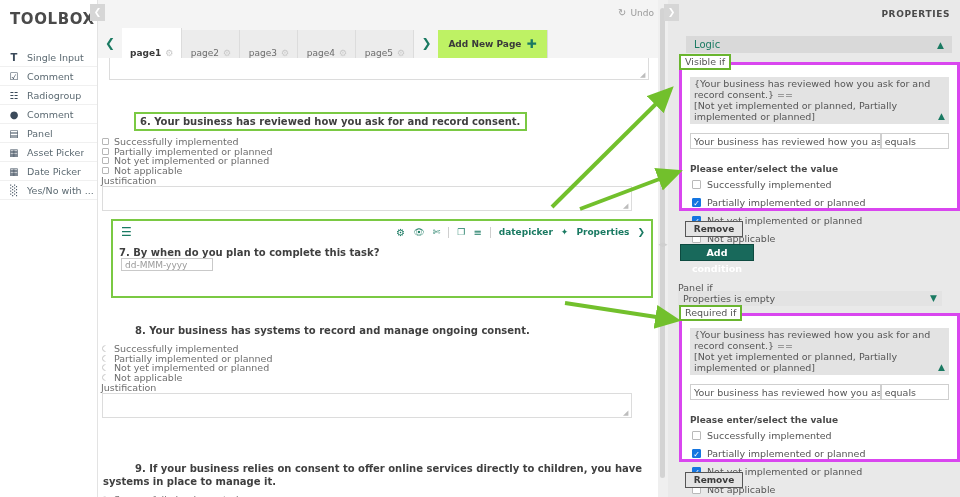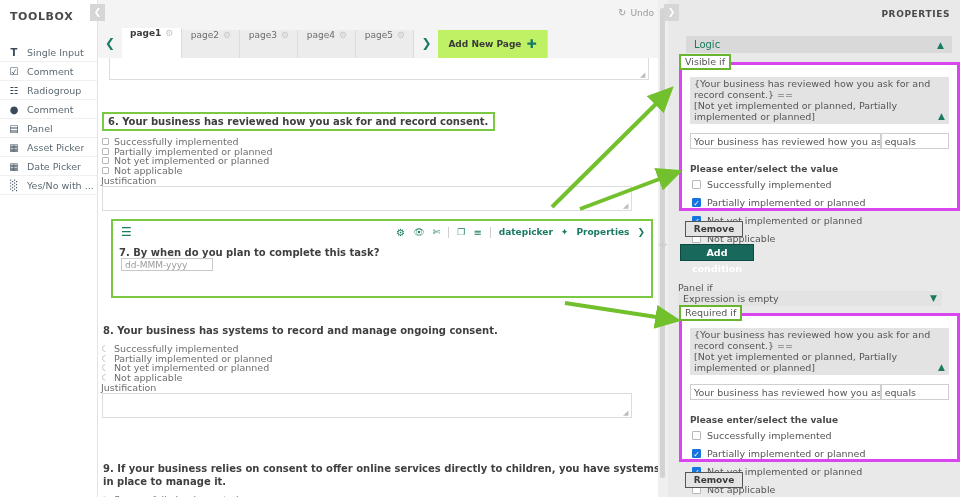--- a/index.html
+++ b/index.html
@@ -11,21 +11,21 @@
     position:relative;
   }
 
   
   #toolbox {
     position:absolute; left:0; top:0; width:98px; height:497px;
     background:#ffffff; border-right:1px solid #e3e3e3;
     z-index:5;
   }
   #toolbox .tb-title {
-    font-size:11px; font-weight:bold; color:#4a4a4a;
+    font-size:15px; font-weight:bold; color:#4a4a4a;
     letter-spacing:.6px; padding:10px 0 0 10px;
   }
   .tb-collapse {
     position:absolute; right:-8px; top:4px; width:15px; height:17px;
     background:#d6d6d6; color:#ffffff; font-size:9px;
     text-align:center; line-height:17px; cursor:pointer;
   }
   #tb-list { margin-top:20px; }
   .tb-item {
     display:flex; align-items:center; height:19px;
@@ -56,21 +56,21 @@
     display:flex; align-items:flex-end;
   }
   .tab-arrow {
     width:24px; height:30px; display:flex; align-items:center;
     justify-content:center; color:#1a7a62; font-size:12px;
     font-weight:bold; cursor:pointer;
   }
   .ptab {
     height:28px; min-width:58px; padding:0 8px;
     background:#ececec; border-right:1px solid #dcdcdc;
-    display:flex; align-items:flex-start; justify-content:center; gap:4px;
+    display:flex; align-items:flex-end; justify-content:center; gap:4px;
     font-size:9px; color:#6c6c6c; cursor:pointer;
   }
   .ptab.active { background:#ffffff; color:#3a3a3a; font-weight:bold; height:30px;}
   .ptab .gear { color:#c9c9c9; font-size:9px; }
   .addpage {
     height:28px; padding:0 10px; background:#bef264;
     display:flex; align-items:center; gap:5px;
     font-size:9px; font-weight:bold; color:#3a3a3a; cursor:pointer;
     border-right:1px solid #dcdcdc;
   }
@@ -81,21 +81,21 @@
     background:#ffffff;
   }
   .top-textarea {
     position:absolute; left:11px; top:0; width:540px; height:22px;
     border:1px solid #dcdcdc; background:#fff; border-top:none;
   }
   .ta-grip { position:absolute; right:1px; bottom:0px; width:7px; height:7px;
     color:#bdbdbd; font-size:7px; line-height:7px; }
 
   .qblock { position:absolute; left:0; width:564px; }
-  .qtitle { font-size:10px; font-weight:bold; color:#3f3f3f; }
+  .qtitle { font-size:10px; font-weight:bold; color:#3f3f3f;margin-left:32px; }
   .qtitle.boxed {
     display:inline-block; border:2px solid #7ac943; padding:2px 5px 2px 4px;
     background:#fff;
   }
   .opt-row { display:flex; align-items:center; gap:5px; height:9.5px; margin-left:4px;}
   .opt-box {
     width:7px; height:7px; border:1px solid #b6b6b6; background:#fff;
     flex:0 0 7px; border-radius:1px;
   }
   .opt-radio {
@@ -451,21 +451,21 @@
           <span class="cb-lab">Not applicable</span>
         </div>
       </div>
   </div>
   <div class="btn-remove" style="left:17px; top:221px;">Remove</div>
 
   <div class="btn-addcond" style="left:12px; top:244px;">Add condition</div>
   <div class="enable-lab" style="left:10px; top:282px;">Panel if</div>
   <div class="enable-sel" style="left:10px; top:291px;">
     <span class="ecaret2">▼</span>
-    <span>Expression is empty</span>
+    <span>Properties is empty</span>
   </div>
 
   <div class="cond-group" id="cond1" style="top:313px; height:149px;">
     <div class="cond-label" style="left:-3px; top:-11px;">Required if</div>
     <div class="expr-box">
       <div>{Your business has reviewed how you ask for and record consent.} ==</div>
       <div>[Not yet implemented or planned, Partially implemented or planned]</div>
       <span class="ecaret">▲</span>
     </div>
     <div class="row2">

